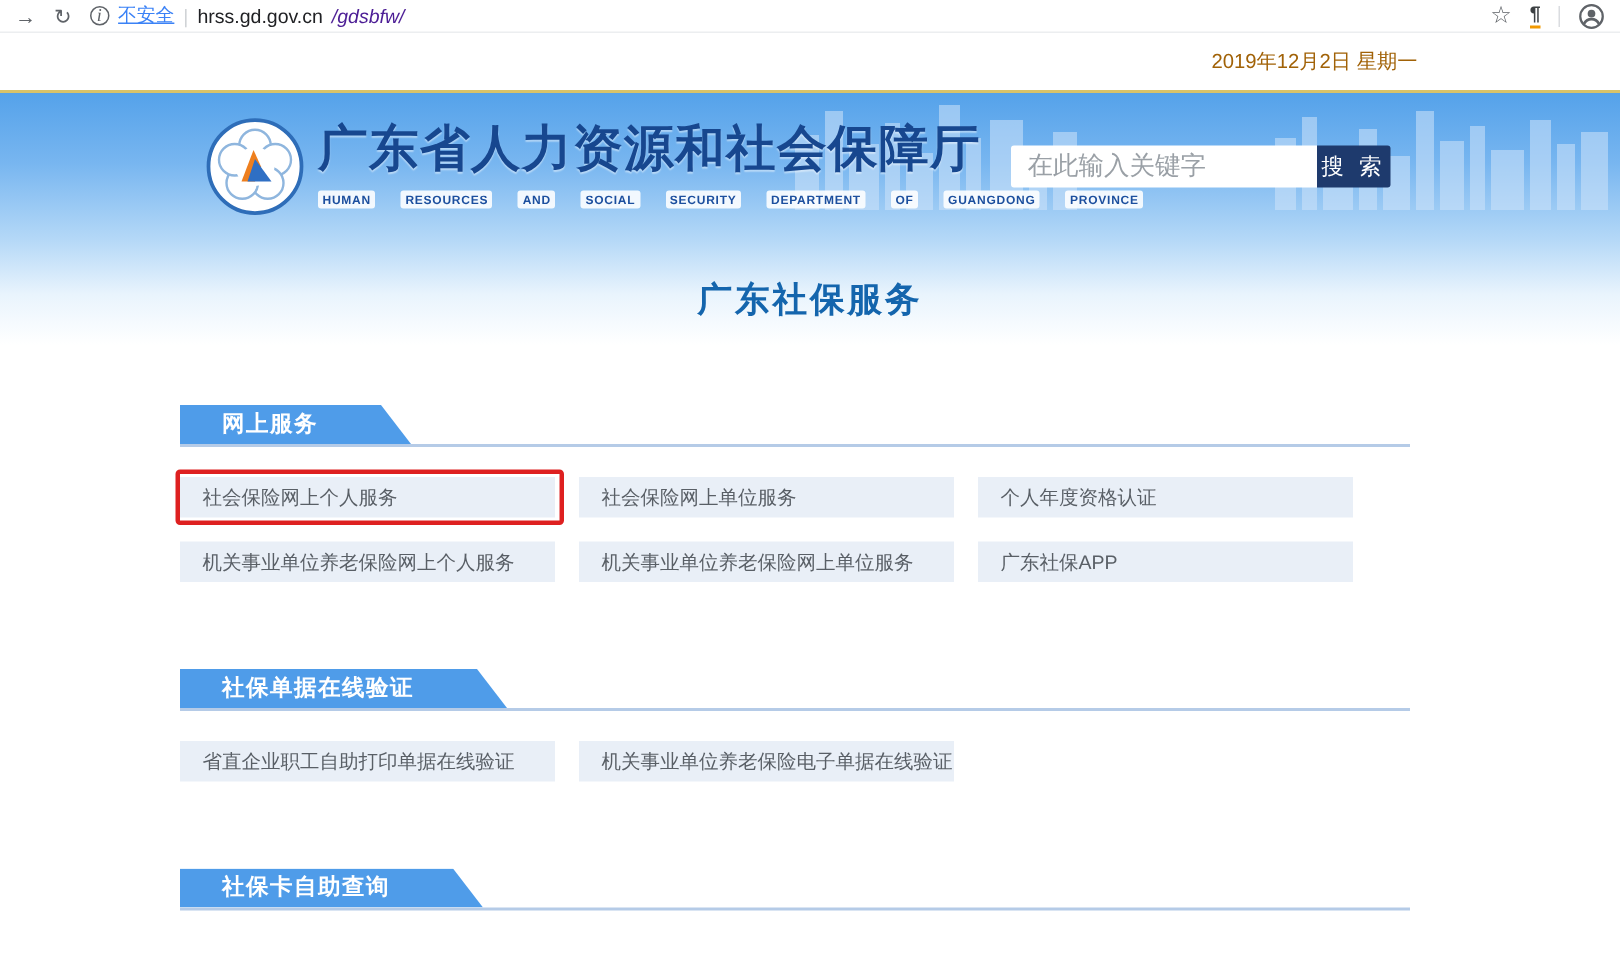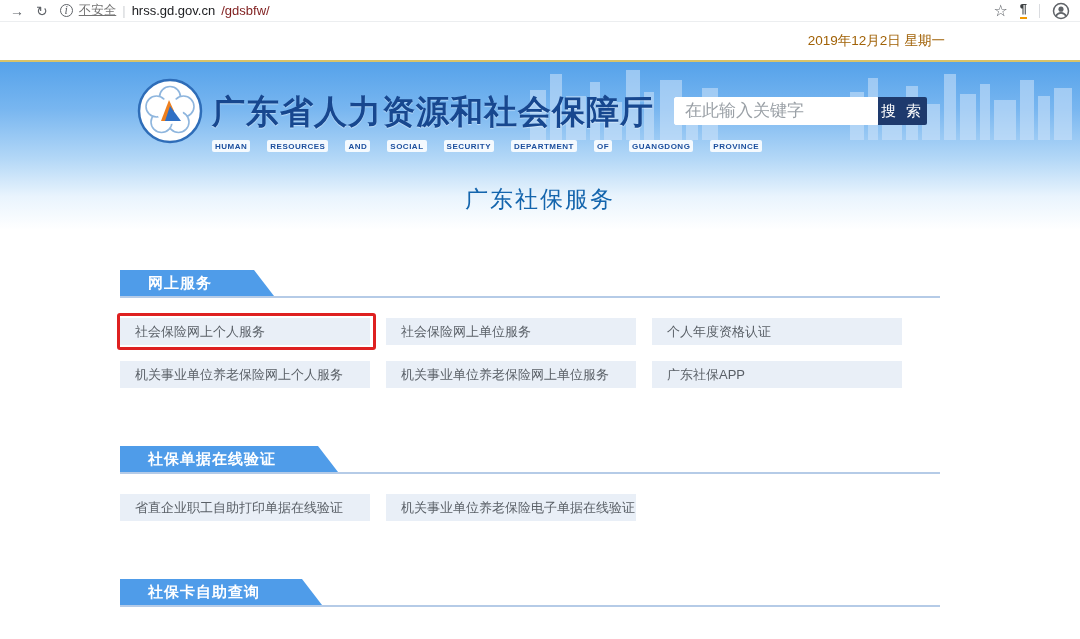--- a/index.html
+++ b/index.html
@@ -7,53 +7,53 @@
     font-family: "Liberation Sans", "DejaVu Sans", sans-serif; }
 
   
   .toolbar { height: 22px; background: #fff; display: flex; align-items: center;
     padding: 0 10px; gap: 12px; border-bottom: 1px solid #eceef0; }
   .tb-icon { color: #5f6368; font-size: 14px; line-height: 1; cursor: pointer; }
   .urlbox { display: flex; align-items: center; gap: 6px; font-size: 13px; }
   .info-icon { color: #5f6368; font-size: 12px; border: 1px solid #5f6368; border-radius: 50%;
     width: 13px; height: 13px; display: inline-flex; align-items: center; justify-content: center;
     font-style: italic; font-family: "Liberation Serif", serif; }
-  .sec-label { color: #737373; font-size: 12.5px; text-decoration: underline; }
+  .sec-label { color: #3b82f6; font-size: 12.5px; text-decoration: underline; }
   .url-sep { color: #d0d3d6; }
   .url-host { color: #202124; }
-  .url-path { color: #7f1d1d; }
+  .url-path { color: #4c1d95; font-style: italic; }
   .tb-right { margin-left: auto; display: flex; align-items: center; gap: 12px; }
   .ext-icon { font-size: 13px; font-weight: bold; color: #3c4043; border-bottom: 2px solid #f29900;
     line-height: 1.1; cursor: pointer; }
   .tb-div { width: 1px; height: 14px; background: #dadce0; }
 
   
   .datebar { height: 38px; background: #fff; display: flex; align-items: center;
     justify-content: flex-end; padding-right: 135px; font-size: 13.5px; color: #a16207; }
   .goldline { height: 2px; background: #d9c36a; }
 
   
   .hero { height: 168px; position: relative;
     background: linear-gradient(180deg, #55a2ea 0%, #78b6f0 28%, #b4d8f7 58%, #e9f4fd 80%, #ffffff 100%); }
   .cityscape { position: absolute; left: 520px; top: 0; opacity: .55; }
   .banner-inner { position: relative; height: 100px; }
   .logo { position: absolute; left: 137px; top: 16px; width: 66px; height: 66px; }
-  .brand { position: absolute; left: 212px; top: 28px; }
+  .brand { position: absolute; left: 212px; top: 15px; }
   .brand-title { font-size: 33px; font-weight: bold; color: #17478f; letter-spacing: 1px;
     text-shadow: 0 1px 1px rgba(255,255,255,.45); white-space: nowrap; }
   .chips { margin-top: 5px; display: flex; gap: 17px; }
   .chip { background: rgba(255,255,255,.88); color: #1c4f9e; font-size: 8px; font-weight: bold;
     padding: 1.5px 3px; border-radius: 2px; letter-spacing: .5px; }
   .search { position: absolute; right: 153px; top: 35px; display: flex; }
   .search input { width: 204px; height: 28px; border: 1px solid #fff; border-radius: 2px 0 0 2px;
     padding: 0 10px; font-size: 17px; color: #333; outline: none; font-family: inherit; }
   .search input::placeholder { color: #9aa0a6; }
   .search button { width: 49px; height: 28px; background: #1e3a6d; color: #fff; border: none;
     font-size: 15px; letter-spacing: 3px; cursor: pointer; border-radius: 0 2px 2px 0; font-family: inherit; }
-  .page-title { text-align: center; padding-top: 22px; font-size: 23px; font-weight: normal;
+  .page-title { text-align: center; padding-top: 22px; font-size: 23px; font-weight: bold;
     color: #1465ad; letter-spacing: 2px; }
 
   
   .content { width: 820px; margin-left: 120px; padding-top: 40px; }
   .section + .section { margin-top: 58px; }
   .section-head { border-bottom: 2px solid #b5cbe7; }
   .ribbon { display: inline-block; height: 26px; line-height: 26px; background: #4f9ce9;
     color: #fff; font-size: 15px; font-weight: bold; letter-spacing: 1px;
     padding: 0 62px 0 28px; clip-path: polygon(0 0, calc(100% - 20px) 0, 100% 100%, 0 100%); }
   .items-grid { display: grid; grid-template-columns: 250px 250px 250px; column-gap: 35px;

